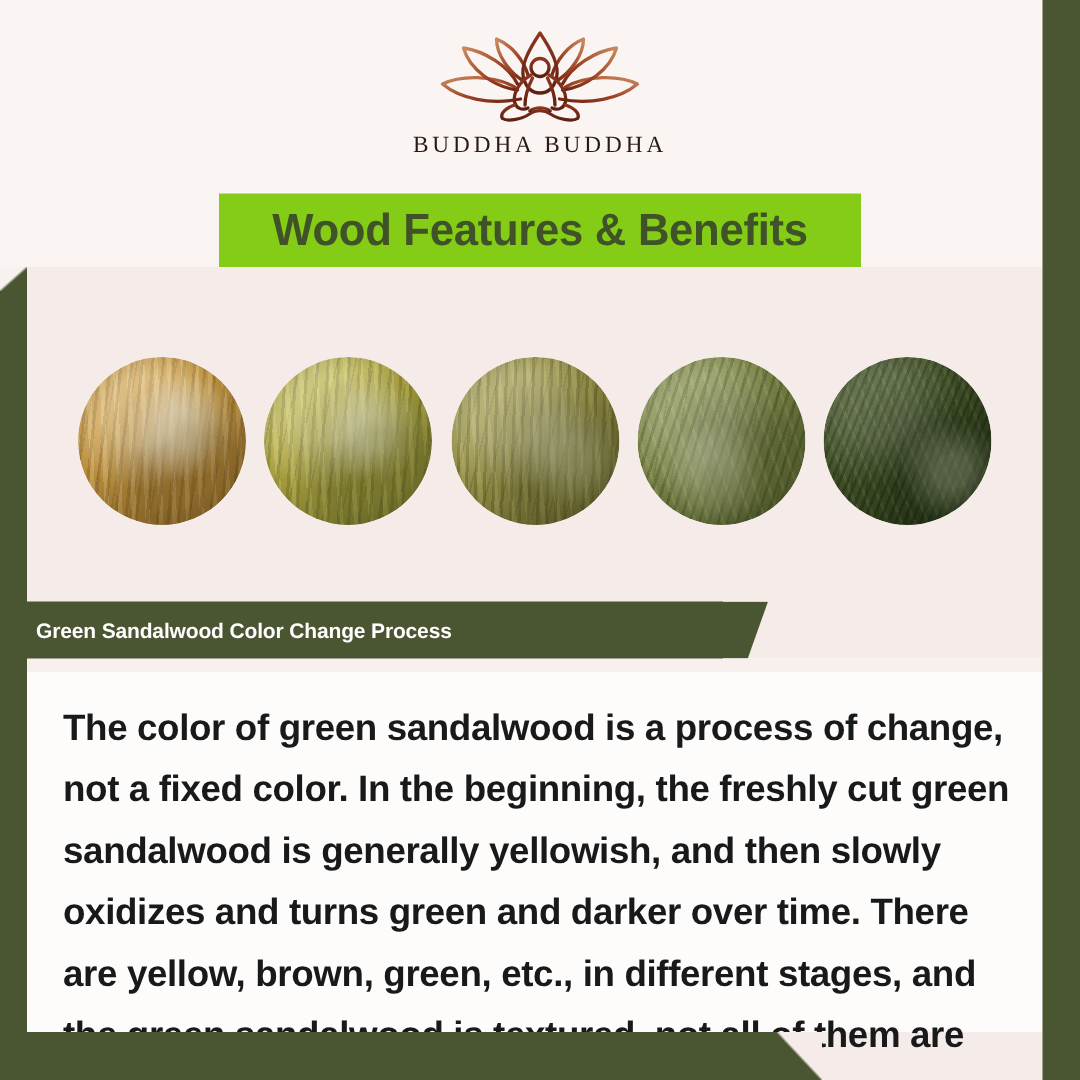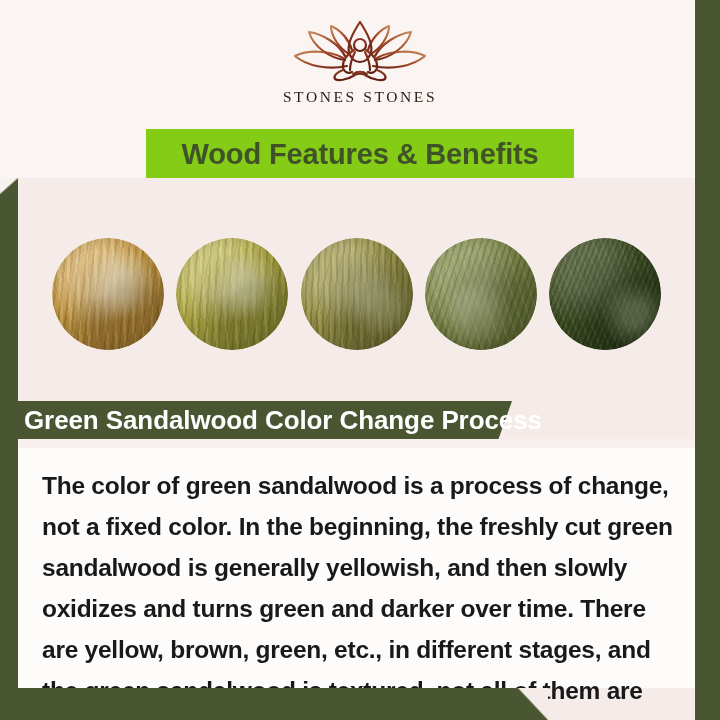--- a/index.html
+++ b/index.html
@@ -54,21 +54,21 @@
   .bead{width:112px;height:112px;border-radius:50%;position:relative;overflow:hidden;flex:0 0 auto;}
   .bead .grain{position:absolute;inset:0;border-radius:50%;}
   .bead .shade{position:absolute;inset:0;border-radius:50%;}
 
   
   .sec-banner{position:absolute;left:0;top:401px;height:38px;width:512px;z-index:5;}
   .sec-banner .body{position:absolute;left:0;top:0;width:482px;height:38px;background:#4a5532;}
   .sec-banner .tail{position:absolute;left:482px;top:0;width:30px;height:38px;background:#4a5532;
     clip-path:polygon(0 0,100% 0,55% 100%,0 100%);}
   .sec-banner .label{position:absolute;left:24px;top:0;height:38px;display:flex;align-items:center;
-    font-weight:bold;font-size:26px;color:#ffffff;white-space:nowrap;letter-spacing:-0.1px;}
+    font-weight:bold;font-size:14px;color:#ffffff;white-space:nowrap;letter-spacing:-0.1px;}
 
   
   .card{position:absolute;left:18px;top:439px;width:677px;height:249px;background:#fdfcfb;z-index:3;}
   .card .strip{position:absolute;left:0;top:0;width:677px;height:9px;background:#f7f0ee;}
   .copy{position:absolute;left:24px;top:26px;width:640px;
     font-size:24.5px;font-weight:bold;line-height:41px;color:#17191b;letter-spacing:-0.25px;}
 </style>
 </head>
 <body>
 
@@ -119,21 +119,21 @@
 
           <path d="M70 32 C67 38 65 44 65 50" stroke="url(#pgc)" stroke-width="2.2"></path>
           <path d="M80 32 C83 38 85 44 85 50" stroke="url(#pgc)" stroke-width="2.2"></path>
 
           <path d="M58 50 C52 52 48 56 50 59 C53 61 62 60 68 56 C72 53 78 53 82 56 C88 60 97 61 100 59 C102 56 98 52 92 50" stroke="url(#pgc)" stroke-width="2.2"></path>
 
           <path d="M68 54 C72 51 78 51 82 54" stroke="url(#pgc)" stroke-width="1.8"></path>
         </g>
       </svg>
     </div>
-    <div class="brand">STONES STONES</div>
+    <div class="brand">BUDDHA BUDDHA</div>
   </div>
 
   <div class="title-banner">
     <div class="t">Wood Features &amp; Benefits</div>
   </div>
 
   <div class="beads">
 
     <div class="bead">
       <div class="grain" style="background:

